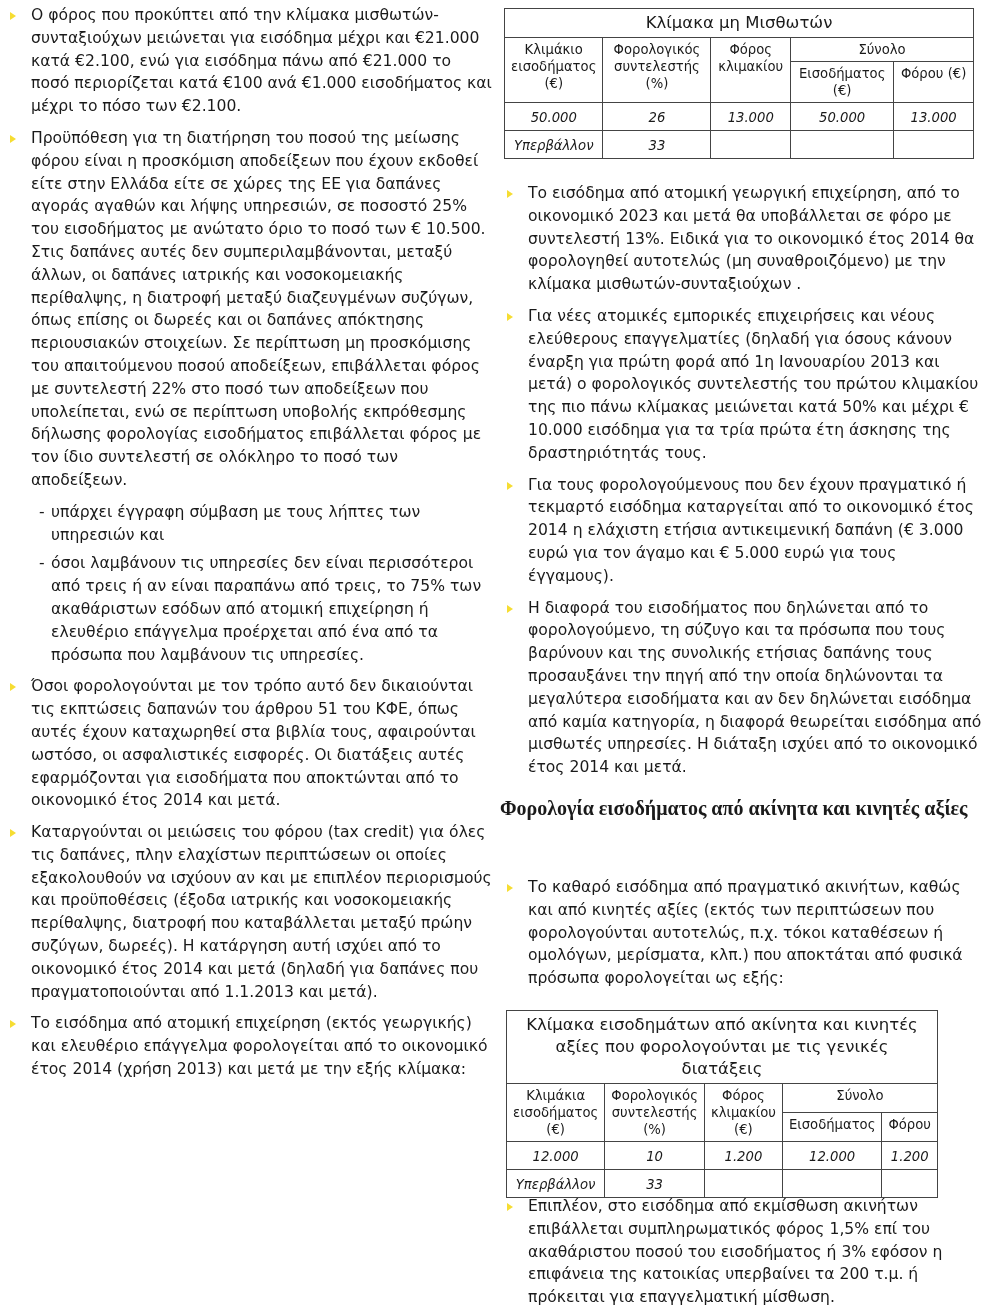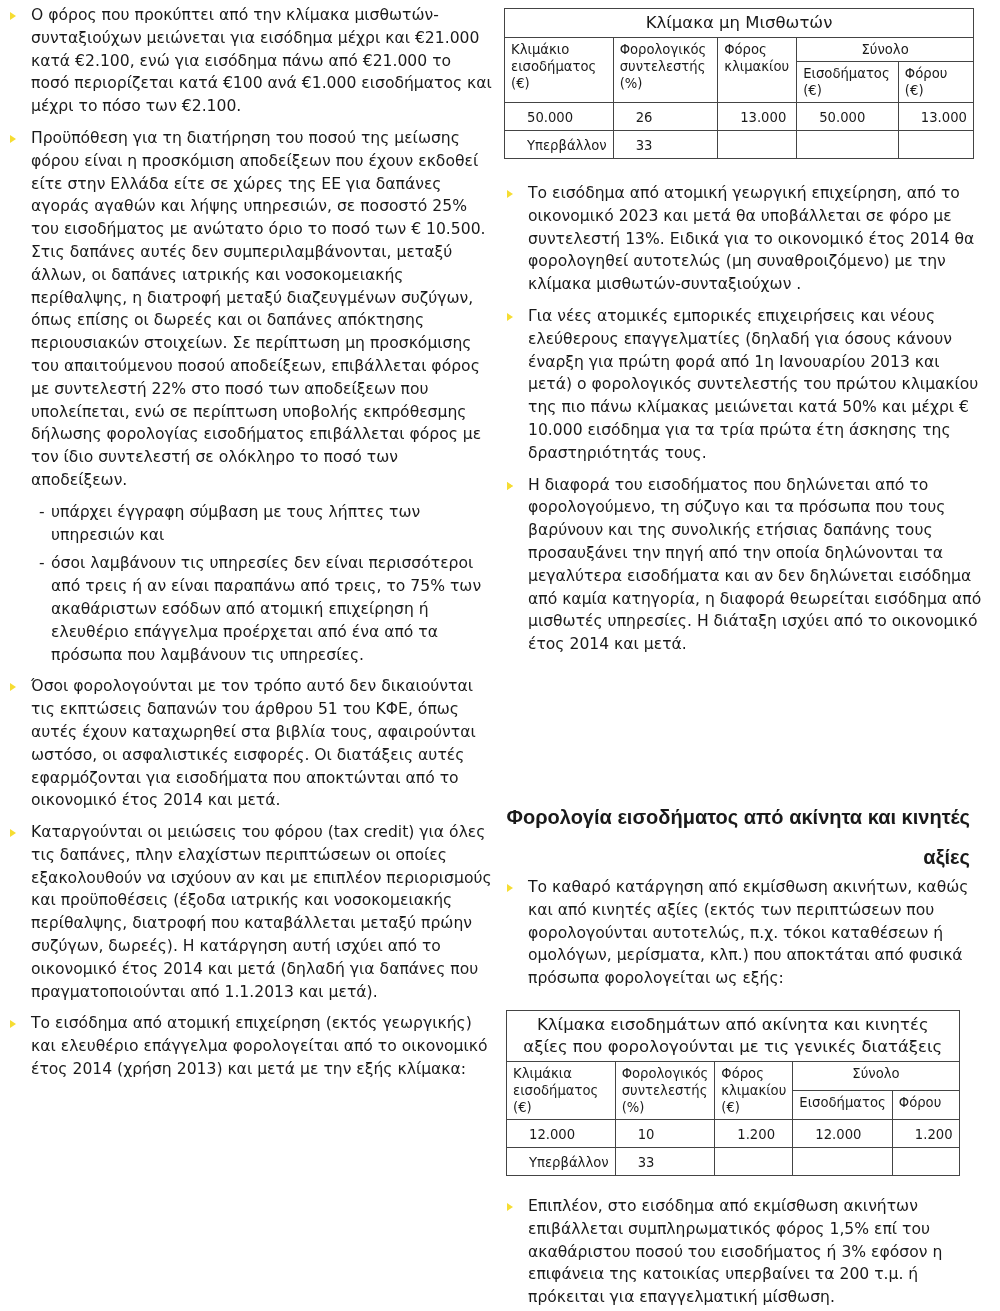--- a/index.html
+++ b/index.html
@@ -14,34 +14,34 @@
   .bullet { position: relative; padding-left: 28px; margin: 0 0 9px 0; }
   .bullet .marker {
     position: absolute; left: 7px; top: 8px; width: 0; height: 0;
     border-top: 4px solid transparent; border-bottom: 4px solid transparent;
     border-left: 6px solid #f6dd32;
   }
   .subitem { position: relative; padding-left: 48px; margin: 0 0 6px 0; }
   .subitem .dash { position: absolute; left: 36px; top: 0; }
   .subitem.first { margin-top: 4px; }
   h2 {
-    font-family: Liberation Sans, sans-serif; font-weight: bold;
-    font-size: 20px; line-height: 40px; margin: 0; padding: 0; color: #1a1a1a; text-align: right;
+    font-family: Liberation Serif, serif; font-weight: bold;
+    font-size: 20px; line-height: 23px; margin: 0; padding: 0; color: #1a1a1a;
   }
   table.tax {
     border-collapse: collapse; width: 100%;
     font-size: 13.2px; line-height: 17px;
   }
   table.tax td, table.tax th {
     border: 1.5px solid #444; padding: 3px 6px; vertical-align: top;
-    font-weight: normal; text-align: left;
+    font-weight: normal; text-align: center;
   }
   table.tax .caption-cell { text-align: center; font-size: 16.5px; line-height: 22px; padding: 3px 6px; }
   table.tax .center { text-align: center; }
-  table.tax td.val { padding: 6px 6px 4px 22px; }
+  table.tax td.val { padding: 6px 6px 4px 6px; font-style: italic; }
 </style>
 </head>
 <body>
 
 <div class="col col-left" style="top:4px;">
   <div class="bullet">
     <span class="marker" style="border-left-color: rgb(246, 221, 50);"></span>
     <span>Ο φόρος που προκύπτει από την κλίμακα μισθωτών-συνταξιούχων μειώνεται για εισόδημα μέχρι και €21.000 κατά €2.100, ενώ για εισόδημα πάνω από €21.000 το ποσό περιορίζεται κατά €100 ανά €1.000 εισοδήματος και μέχρι το πόσο των €2.100.</span>
   </div>
   <div class="bullet">
@@ -109,35 +109,36 @@
     <div class="bullet">
       <span class="marker" style="border-left-color: rgb(246, 221, 50);"></span>
       <span>Το  εισόδημα από ατομική γεωργική επιχείρηση, από το οικονομικό 2023 και μετά θα υποβάλλεται σε φόρο με συντελεστή 13%. Ειδικά για το οικονομικό έτος 2014 θα φορολογηθεί αυτοτελώς (μη συναθροιζόμενο) με την κλίμακα μισθωτών-συνταξιούχων .</span>
     </div>
     <div class="bullet">
       <span class="marker" style="border-left-color: rgb(246, 221, 50);"></span>
       <span>Για νέες ατομικές εμπορικές επιχειρήσεις και νέους ελεύθερους επαγγελματίες (δηλαδή για όσους κάνουν έναρξη για πρώτη φορά από 1η Ιανουαρίου 2013 και μετά) ο φορολογικός συντελεστής του πρώτου κλιμακίου της πιο πάνω κλίμακας μειώνεται κατά 50% και μέχρι € 10.000 εισόδημα για τα τρία πρώτα έτη άσκησης της δραστηριότητάς τους.</span>
     </div>
     <div class="bullet">
       <span class="marker" style="border-left-color: rgb(246, 221, 50);"></span>
+      <span>Για τους φορολογούμενους που δεν έχουν πραγματικό ή τεκμαρτό εισόδημα καταργείται από το οικονομικό έτος 2014 η ελάχιστη ετήσια αντικειμενική δαπάνη (€ 3.000 ευρώ για τον άγαμο και € 5.000 ευρώ για τους έγγαμους).</span>
     </div>
     <div class="bullet">
       <span class="marker" style="border-left-color: rgb(246, 221, 50);"></span>
       <span>Η διαφορά του εισοδήματος που δηλώνεται από το φορολογούμενο, τη σύζυγο και τα πρόσωπα που τους βαρύνουν και της συνολικής ετήσιας δαπάνης τους προσαυξάνει την πηγή από την οποία δηλώνονται τα μεγαλύτερα εισοδήματα και αν δεν δηλώνεται εισόδημα από καμία κατηγορία, η διαφορά θεωρείται εισόδημα από μισθωτές υπηρεσίες. Η διάταξη ισχύει από το οικονομικό έτος 2014 και μετά.</span>
     </div>
   </div>
 
   <div style="position:absolute; top:797px; left:0; width:470px;">
     <h2>Φορολογία εισοδήματος από ακίνητα και κινητές αξίες</h2>
   </div>
 
   <div style="position:absolute; top:876px; left:0; width:482px;">
     <div class="bullet">
       <span class="marker" style="border-left-color: rgb(246, 221, 50);"></span>
-      <span>Το καθαρό κατάργηση από εκμίσθωση ακινήτων, καθώς και από κινητές αξίες (εκτός των περιπτώσεων που φορολογούνται αυτοτελώς, π.χ. τόκοι καταθέσεων ή ομολόγων, μερίσματα, κλπ.) που αποκτάται από φυσικά πρόσωπα φορολογείται ως εξής:</span>
+      <span>Το καθαρό εισόδημα από πραγματικό ακινήτων, καθώς και από κινητές αξίες (εκτός των περιπτώσεων που φορολογούνται αυτοτελώς, π.χ. τόκοι καταθέσεων ή ομολόγων, μερίσματα, κλπ.) που αποκτάται από φυσικά πρόσωπα φορολογείται ως εξής:</span>
     </div>
   </div>
 
   <div style="position:absolute; top:1010px; left:6px; width:376px;">
     <table class="tax">
       <tbody>
           <tr>
         <td colspan="5" class="caption-cell">Κλίμακα εισοδημάτων από ακίνητα και κινητές αξίες που φορολογούνται με τις γενικές διατάξεις</td>
       </tr>
       <tr>

